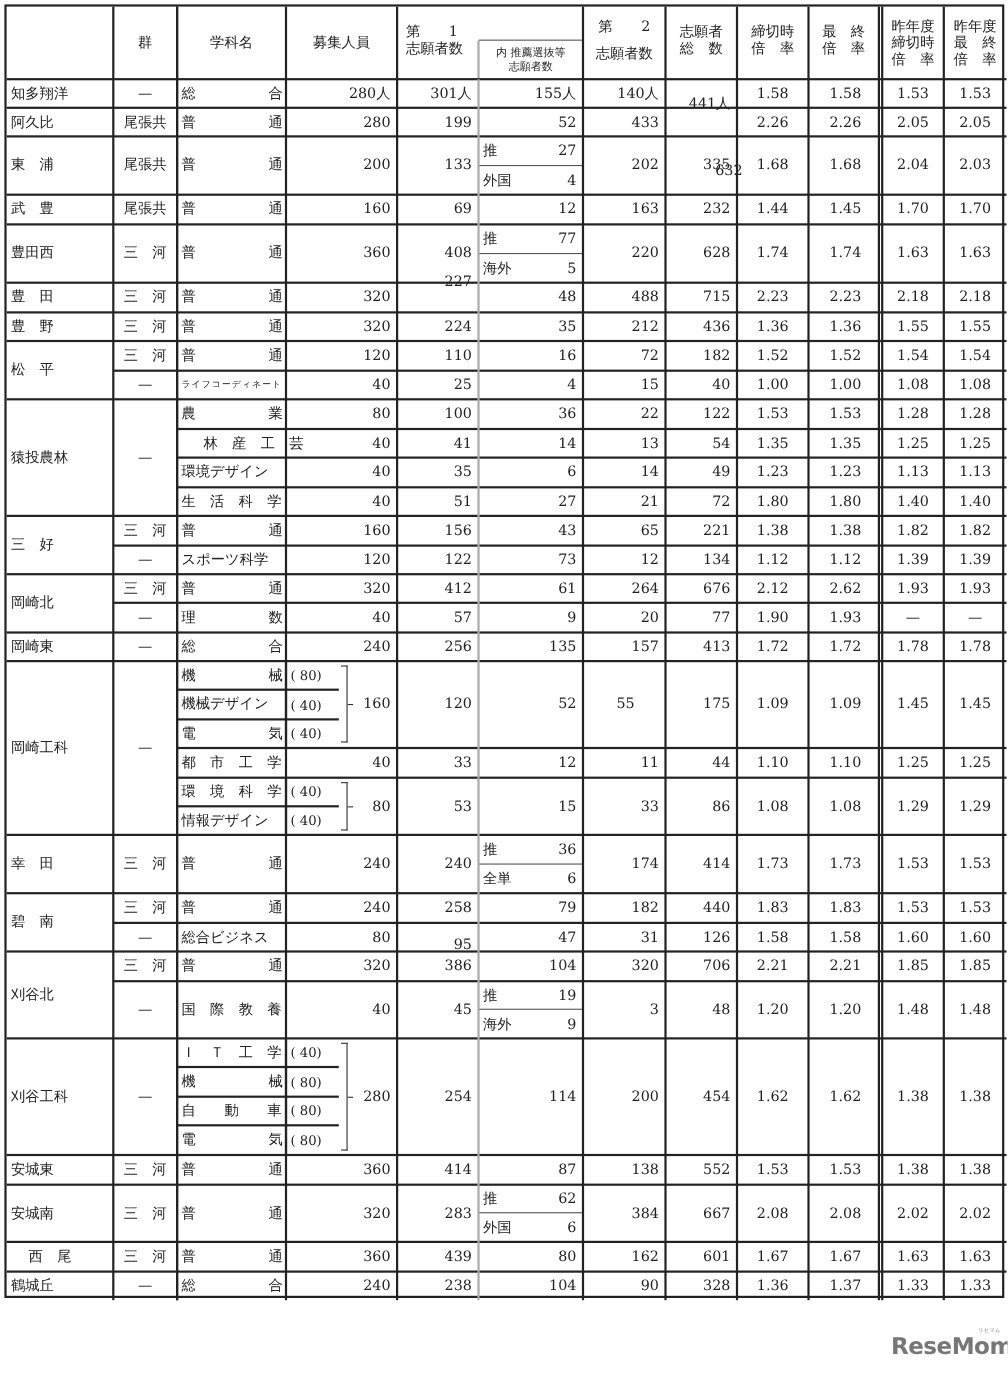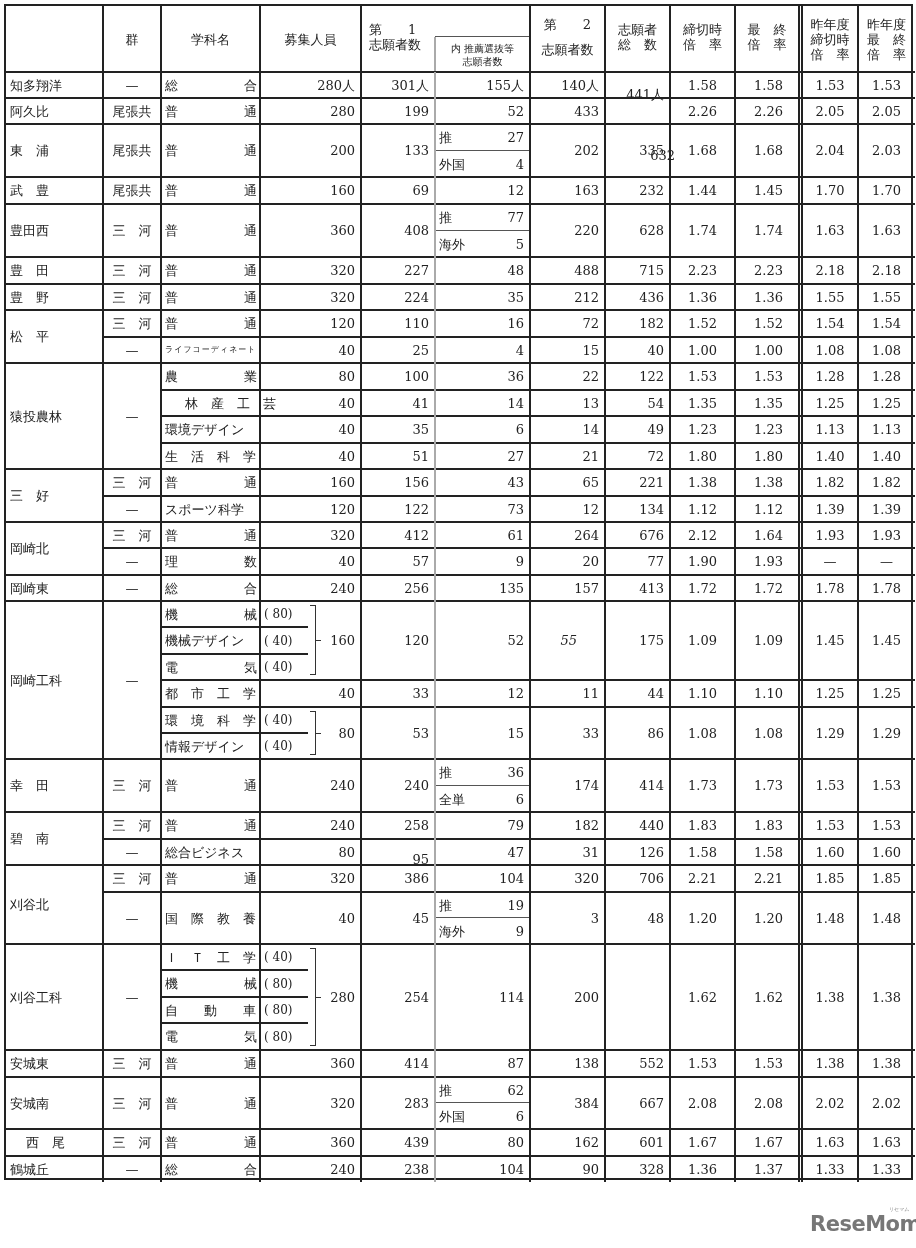--- a/index.html
+++ b/index.html
@@ -147,21 +147,21 @@
     <div class="cell r" style="left: 599px; top: 198px; width: 65px; height: 53px;">628</div>
     <div class="cell c" style="left: 664px; top: 198px; width: 65px; height: 53px;">1.74</div>
     <div class="cell c" style="left: 729px; top: 198px; width: 67px; height: 53px;">1.74</div>
     <div class="cell c" style="left: 796px; top: 198px; width: 56px; height: 53px;">1.63</div>
     <div class="cell c" style="left: 852px; top: 198px; width: 57px; height: 53px;">1.63</div>
     <div class="cell sp" style="left: 155px; top: 251px; width: 99px; height: 27px;">
       <span>普</span>
       <span>通</span>
     </div>
     <div class="cell r" style="left: 254px; top: 251px; width: 101px; height: 27px;">320</div>
-    <div class="cell r" style="left: 355px; top: 251px; width: 74px; height: 27px;">227</div>
+    <div class="cell r" style="left: 355px; top: 237px; width: 74px; height: 27px;">227</div>
     <div class="cell r" style="left: 429px; top: 251px; width: 95px; height: 27px;">48</div>
     <div class="cell r" style="left: 524px; top: 251px; width: 75px; height: 27px;">488</div>
     <div class="cell r" style="left: 599px; top: 251px; width: 65px; height: 27px;">715</div>
     <div class="cell c" style="left: 664px; top: 251px; width: 65px; height: 27px;">2.23</div>
     <div class="cell c" style="left: 729px; top: 251px; width: 67px; height: 27px;">2.23</div>
     <div class="cell c" style="left: 796px; top: 251px; width: 56px; height: 27px;">2.18</div>
     <div class="cell c" style="left: 852px; top: 251px; width: 57px; height: 27px;">2.18</div>
     <div class="cell sp" style="left: 155px; top: 278px; width: 99px; height: 26px;">
       <span>普</span>
       <span>通</span>
@@ -267,21 +267,21 @@
     <div class="cell sp" style="left: 155px; top: 516px; width: 99px; height: 26px;">
       <span>普</span>
       <span>通</span>
     </div>
     <div class="cell r" style="left: 254px; top: 516px; width: 101px; height: 26px;">320</div>
     <div class="cell r" style="left: 355px; top: 516px; width: 74px; height: 26px;">412</div>
     <div class="cell r" style="left: 429px; top: 516px; width: 95px; height: 26px;">61</div>
     <div class="cell r" style="left: 524px; top: 516px; width: 75px; height: 26px;">264</div>
     <div class="cell r" style="left: 599px; top: 516px; width: 65px; height: 26px;">676</div>
     <div class="cell c" style="left: 664px; top: 516px; width: 65px; height: 26px;">2.12</div>
-    <div class="cell c" style="left: 729px; top: 516px; width: 67px; height: 26px;">1.64</div>
+    <div class="cell c" style="left: 729px; top: 516px; width: 67px; height: 26px;">2.62</div>
     <div class="cell c" style="left: 796px; top: 516px; width: 56px; height: 26px;">1.93</div>
     <div class="cell c" style="left: 852px; top: 516px; width: 57px; height: 26px;">1.93</div>
     <div class="cell sp" style="left: 155px; top: 542px; width: 99px; height: 27px;">
       <span>理</span>
       <span>数</span>
     </div>
     <div class="cell r" style="left: 254px; top: 542px; width: 101px; height: 27px;">40</div>
     <div class="cell r" style="left: 355px; top: 542px; width: 74px; height: 27px;">57</div>
     <div class="cell r" style="left: 429px; top: 542px; width: 95px; height: 27px;">9</div>
     <div class="cell r" style="left: 524px; top: 542px; width: 75px; height: 27px;">20</div>
@@ -365,21 +365,21 @@
     <div class="cell sp" style="left: 155px; top: 648px; width: 99px; height: 26px;">
       <span>電</span>
       <span>気</span>
     </div>
     <div class="cell l sub" style="left: 254px; top: 648px; width: 48px; height: 26px;">( 40)</div>
     <div class="brace" style="left: 304px; top: 599px; height: 70px;"></div>
     <div class="brace-tick" style="left: 310px; top: 634px;"></div>
     <div class="cell r" style="left: 312px; top: 595px; width: 43px; height: 79px;">160</div>
     <div class="cell r" style="left: 355px; top: 595px; width: 74px; height: 79px;">120</div>
     <div class="cell r" style="left: 429px; top: 595px; width: 95px; height: 79px;">52</div>
-    <div class="cell r" style="left: 524px; top: 595px; width: 53px; height: 79px; font-style: italic;">55</div>
+    <div class="cell r" style="left: 524px; top: 595px; width: 53px; height: 79px;">55</div>
     <div class="cell r" style="left: 599px; top: 595px; width: 65px; height: 79px;">175</div>
     <div class="cell c" style="left: 664px; top: 595px; width: 65px; height: 79px;">1.09</div>
     <div class="cell c" style="left: 729px; top: 595px; width: 67px; height: 79px;">1.09</div>
     <div class="cell c" style="left: 796px; top: 595px; width: 56px; height: 79px;">1.45</div>
     <div class="cell c" style="left: 852px; top: 595px; width: 57px; height: 79px;">1.45</div>
     <div class="hline" style="left: 155px; top: 673px; width: 754px;"></div>
     <div class="cell sp" style="left: 155px; top: 674px; width: 99px; height: 27px;">都　市　工　学</div>
     <div class="cell r" style="left: 254px; top: 674px; width: 101px; height: 27px;">40</div>
     <div class="cell r" style="left: 355px; top: 674px; width: 74px; height: 27px;">33</div>
     <div class="cell r" style="left: 429px; top: 674px; width: 95px; height: 27px;">12</div>
@@ -505,20 +505,21 @@
       <span>電</span>
       <span>気</span>
     </div>
     <div class="cell l sub" style="left: 254px; top: 1017px; width: 48px; height: 27px;">( 80)</div>
     <div class="brace" style="left: 304px; top: 942px; height: 98px;"></div>
     <div class="brace-tick" style="left: 310px; top: 991px;"></div>
     <div class="cell r" style="left: 312px; top: 938px; width: 43px; height: 106px;">280</div>
     <div class="cell r" style="left: 355px; top: 938px; width: 74px; height: 106px;">254</div>
     <div class="cell r" style="left: 429px; top: 938px; width: 95px; height: 106px;">114</div>
     <div class="cell r" style="left: 524px; top: 938px; width: 75px; height: 106px;">200</div>
+    <div class="cell r" style="left: 599px; top: 938px; width: 65px; height: 106px;">454</div>
     <div class="cell c" style="left: 664px; top: 938px; width: 65px; height: 106px;">1.62</div>
     <div class="cell c" style="left: 729px; top: 938px; width: 67px; height: 106px;">1.62</div>
     <div class="cell c" style="left: 796px; top: 938px; width: 56px; height: 106px;">1.38</div>
     <div class="cell c" style="left: 852px; top: 938px; width: 57px; height: 106px;">1.38</div>
     <div class="hline" style="left: 0px; top: 1043px; width: 909px;"></div>
     <div class="cell l" style="left: 0px; top: 1044px; width: 97px; height: 27px;">安城東</div>
     <div class="cell c" style="left: 97px; top: 1044px; width: 58px; height: 27px;">三　河</div>
     <div class="cell sp" style="left: 155px; top: 1044px; width: 99px; height: 27px;">
       <span>普</span>
       <span>通</span>

